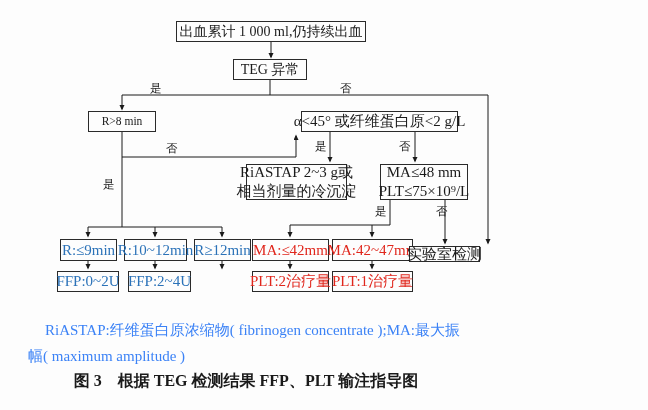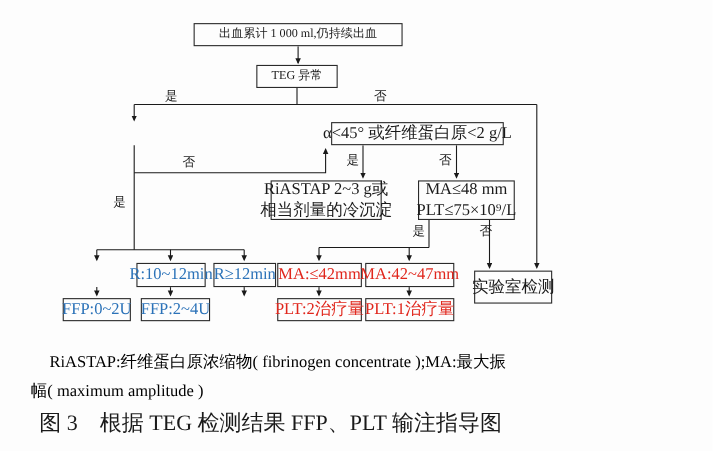--- a/index.html
+++ b/index.html
@@ -16,37 +16,37 @@
     position:absolute;
     border:1px solid #2a2a2a;
     background:#fdfdfd;
     display:flex;flex-direction:column;
     align-items:center;justify-content:center;
     text-align:center;
     font-size:11.5px;line-height:1.25;
     box-sizing:border-box;
     white-space:nowrap;
   }
-  .box.big{font-size:11px;}
+  .box.big{font-size:14px;}
   .box.small{font-size:15px;}
   .blue{color:var(--blue,#2b72b8);}
   .red{color:var(--red,#e0261c);}
   .lbl{
     position:absolute;
     font-size:11.5px;color:#1a1a1a;
     line-height:1;
   }
   .legend{
     position:absolute;left:28px;top:317px;width:460px;
-    font-size:15px;line-height:26px;color:#000000;
+    font-size:15px;line-height:26px;color:#3b82f6;
   }
   .legend .l1{padding-left:17px;}
   .caption{
     position:absolute;left:0;top:371px;width:492px;
-    text-align:center;font-weight:normal;font-size:20px;
+    text-align:center;font-weight:bold;font-size:16px;
   }
 </style>
 </head>
 <body>
 
 <div class="page">
 
   <svg class="connectors" width="648" height="410">
     <defs>
       <marker id="arr" markerWidth="7" markerHeight="7" refX="4" refY="2.5" orient="auto">
@@ -77,46 +77,48 @@
       <path d="M445,200 L445,243" marker-end="url(#arr)"></path>
       <path d="M290,261 L290,268" marker-end="url(#arr)"></path>
       <path d="M372,261 L372,268" marker-end="url(#arr)"></path>
     </g>
   </svg>
 
   <div class="box big" style="left:176px;top:21px;width:190px;height:21px">出血累计 1 000 ml,仍持续出血</div>
 
   <div class="box big" style="left:233px;top:59px;width:74px;height:21px">TEG 异常</div>
 
+  <div class="box" style="left:88px;top:111px;width:68px;height:21px">R&gt;8 min</div>
 
   <div class="box small" style="left:301px;top:111px;width:157px;height:21px">α&lt;45° 或纤维蛋白原&lt;2 g/L</div>
 
   <div class="box small" style="left:246px;top:164px;width:101px;height:36px">
     <div>RiASTAP 2~3 g或</div>
     <div>相当剂量的冷沉淀</div>
   </div>
 
   <div class="box small" style="left:380px;top:164px;width:88px;height:36px">
     <div>MA≤48 mm</div>
     <div>PLT≤75×10⁹/L</div>
   </div>
 
+  <div class="box small blue" style="left:60px;top:239px;width:57px;height:22px">R:≤9min</div>
   <div class="box small blue" style="left:124px;top:239px;width:63px;height:22px">R:10~12min</div>
   <div class="box small blue" style="left:194px;top:239px;width:57px;height:22px">R≥12min</div>
 
   <div class="box small blue" style="left:57px;top:271px;width:62px;height:21px">FFP:0~2U</div>
   <div class="box small blue" style="left:128px;top:271px;width:63px;height:21px">FFP:2~4U</div>
 
   <div class="box small red" style="left:252px;top:239px;width:77px;height:22px">MA:≤42mm</div>
   <div class="box small red" style="left:332px;top:239px;width:81px;height:22px">MA:42~47mm</div>
 
   <div class="box small red" style="left:252px;top:271px;width:77px;height:21px">PLT:2治疗量</div>
   <div class="box small red" style="left:332px;top:271px;width:81px;height:21px">PLT:1治疗量</div>
 
-  <div class="box small" style="left:431px;top:246px;width:71px;height:30px">实验室检测</div>
+  <div class="box small" style="left:409px;top:246px;width:71px;height:16px">实验室检测</div>
 
   <span class="lbl" style="left:150px;top:83px">是</span>
   <span class="lbl" style="left:340px;top:83px">否</span>
   <span class="lbl" style="left:166px;top:143px">否</span>
   <span class="lbl" style="left:103px;top:179px">是</span>
   <span class="lbl" style="left:315px;top:141px">是</span>
   <span class="lbl" style="left:399px;top:141px">否</span>
   <span class="lbl" style="left:375px;top:206px">是</span>
   <span class="lbl" style="left:436px;top:206px">否</span>
 

